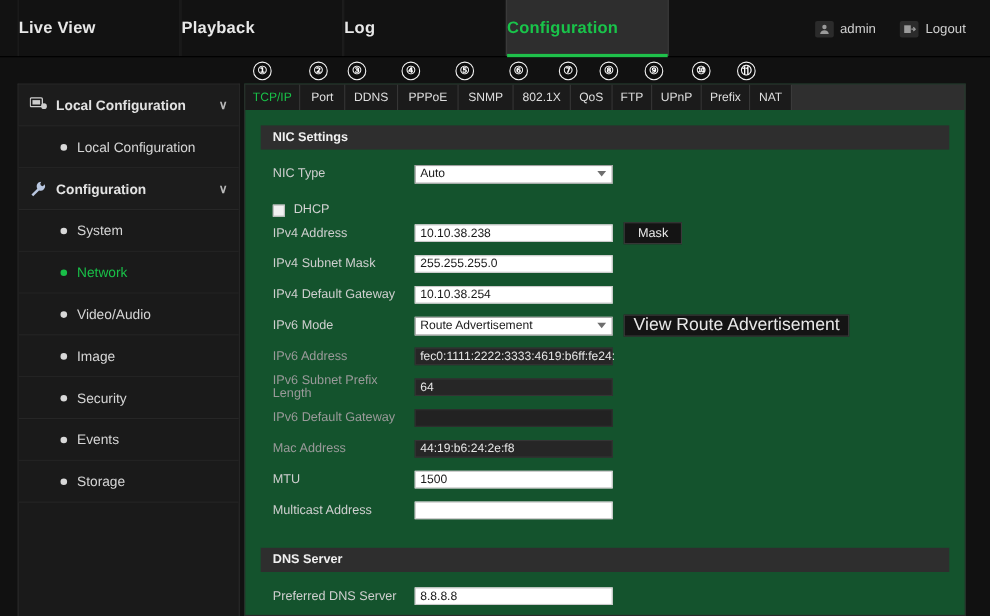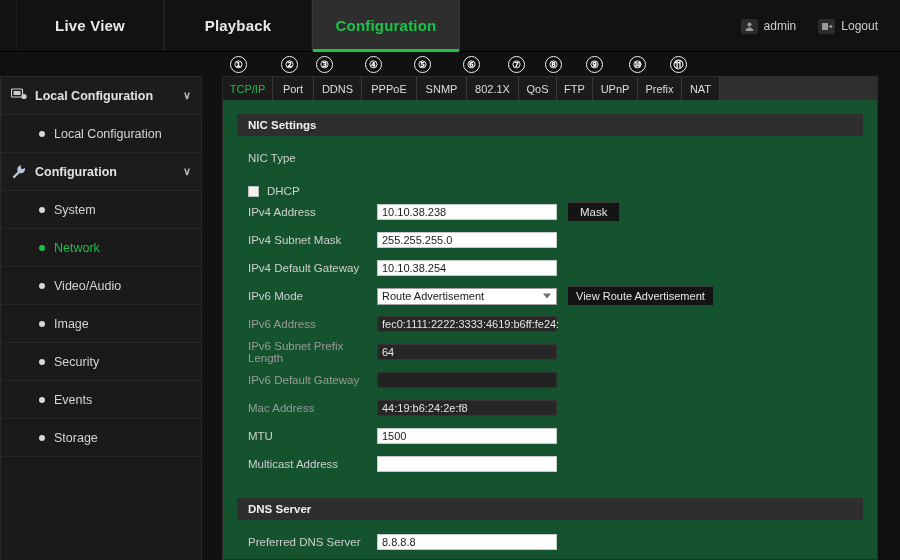--- a/index.html
+++ b/index.html
@@ -14,21 +14,21 @@
   
   .topnav {
     position: absolute; left: 0; top: 0; width: 900px; height: 52px;
     background: #121212;
     border-bottom: 1px solid #000;
     display: flex; align-items: stretch;
   }
   .nav-spacer-left { width: 16px; }
   .nav-tab {
     width: 148px;
-    display: flex; align-items: center; justify-content: center;
+    display: flex; align-items: center; justify-content: flex-start;
     font-size: 15px; font-weight: bold; color: #e8e8e8;
     border-right: 1px solid #1e1e1e;
     border-left: 1px solid #1e1e1e;
     position: relative;
     letter-spacing: .2px;
     background: #121212;
   }
   .nav-tab.active {
     background: #2e2e2e;
     color: #19c44a;
@@ -61,21 +61,21 @@
     position: absolute; top: 0;
     width: 17px; height: 17px; border-radius: 50%;
     background: #0d0d0d; border: 1.5px solid #f2f2f2;
     color: #ffffff; font-size: 10px; font-weight: bold;
     display: flex; align-items: center; justify-content: center;
     line-height: 1;
   }
 
   
   .sidebar {
-    position: absolute; left: 0; top: 76px;
+    position: absolute; left: 16px; top: 76px;
     width: 202px; height: 484px;
     background: #1a1a1a;
     border: 1px solid #2a2a2a;
     border-bottom: none;
   }
   .side-group {
     height: 38px; display: flex; align-items: center;
     padding: 0 10px; gap: 8px;
     border-bottom: 1px solid #272727;
     color: #e2e2e2; font-size: 12.5px; font-weight: bold;
@@ -169,21 +169,21 @@
     border-top: 5px solid #6e6e6e;
   }
 
   .btn {
     height: 20px; background: #141414;
     border: 1px solid #3a3a3a;
     color: #e9e9e9; font-size: 11.5px;
     display: inline-flex; align-items: center; justify-content: center;
     padding: 0 12px; margin-left: 10px;
   }
-  .btn.wide { padding: 0 8px; font-size: 11px; text-align: center; }
+  .btn.wide { padding: 0 8px; font-size: 16px; text-align: center; }
 
   .chkrow { display: flex; align-items: flex-end; height: 26px; padding-left: 11px; gap: 8px; }
   .chk {
     width: 11px; height: 11px; background: #f1f1f1;
     border: 1px solid #bdbdbd; flex: none;
   }
   .chk-lbl { font-size: 11.5px; color: #d2d2d2; }
 </style>
 </head>
 <body>
@@ -191,20 +191,23 @@
 <div id="app">
 
   <div class="topnav">
     <div class="nav-spacer-left"></div>
 
     <div class="nav-tab">
       <span>Live View</span>
     </div>
     <div class="nav-tab">
       <span>Playback</span>
+    </div>
+    <div class="nav-tab">
+      <span>Log</span>
     </div>
     <div class="nav-tab active">
       <span>Configuration</span>
     </div>
 
     <div class="nav-right">
       <div class="nav-user">
         <span class="mini-ico">
           <svg width="11" height="11" viewBox="0 0 11 11">
             <circle cx="5.5" cy="3.6" r="2" fill="#9a9a9a"></circle>
@@ -339,20 +342,24 @@
     <div class="panel-body">
 
       <div class="section-head">
         <span>NIC Settings</span>
       </div>
 
       <div class="form">
 
         <div class="row" style="margin-top:9px">
           <div class="lbl">NIC Type</div>
+          <div class="sel">
+            <span>Auto</span>
+            <span class="caret"></span>
+          </div>
         </div>
 
         <div class="chkrow">
           <span class="chk"></span>
           <span class="chk-lbl">DHCP</span>
         </div>
 
         <div class="row">
           <div class="lbl">IPv4 Address</div>
           <div class="fld">10.10.38.238</div>

